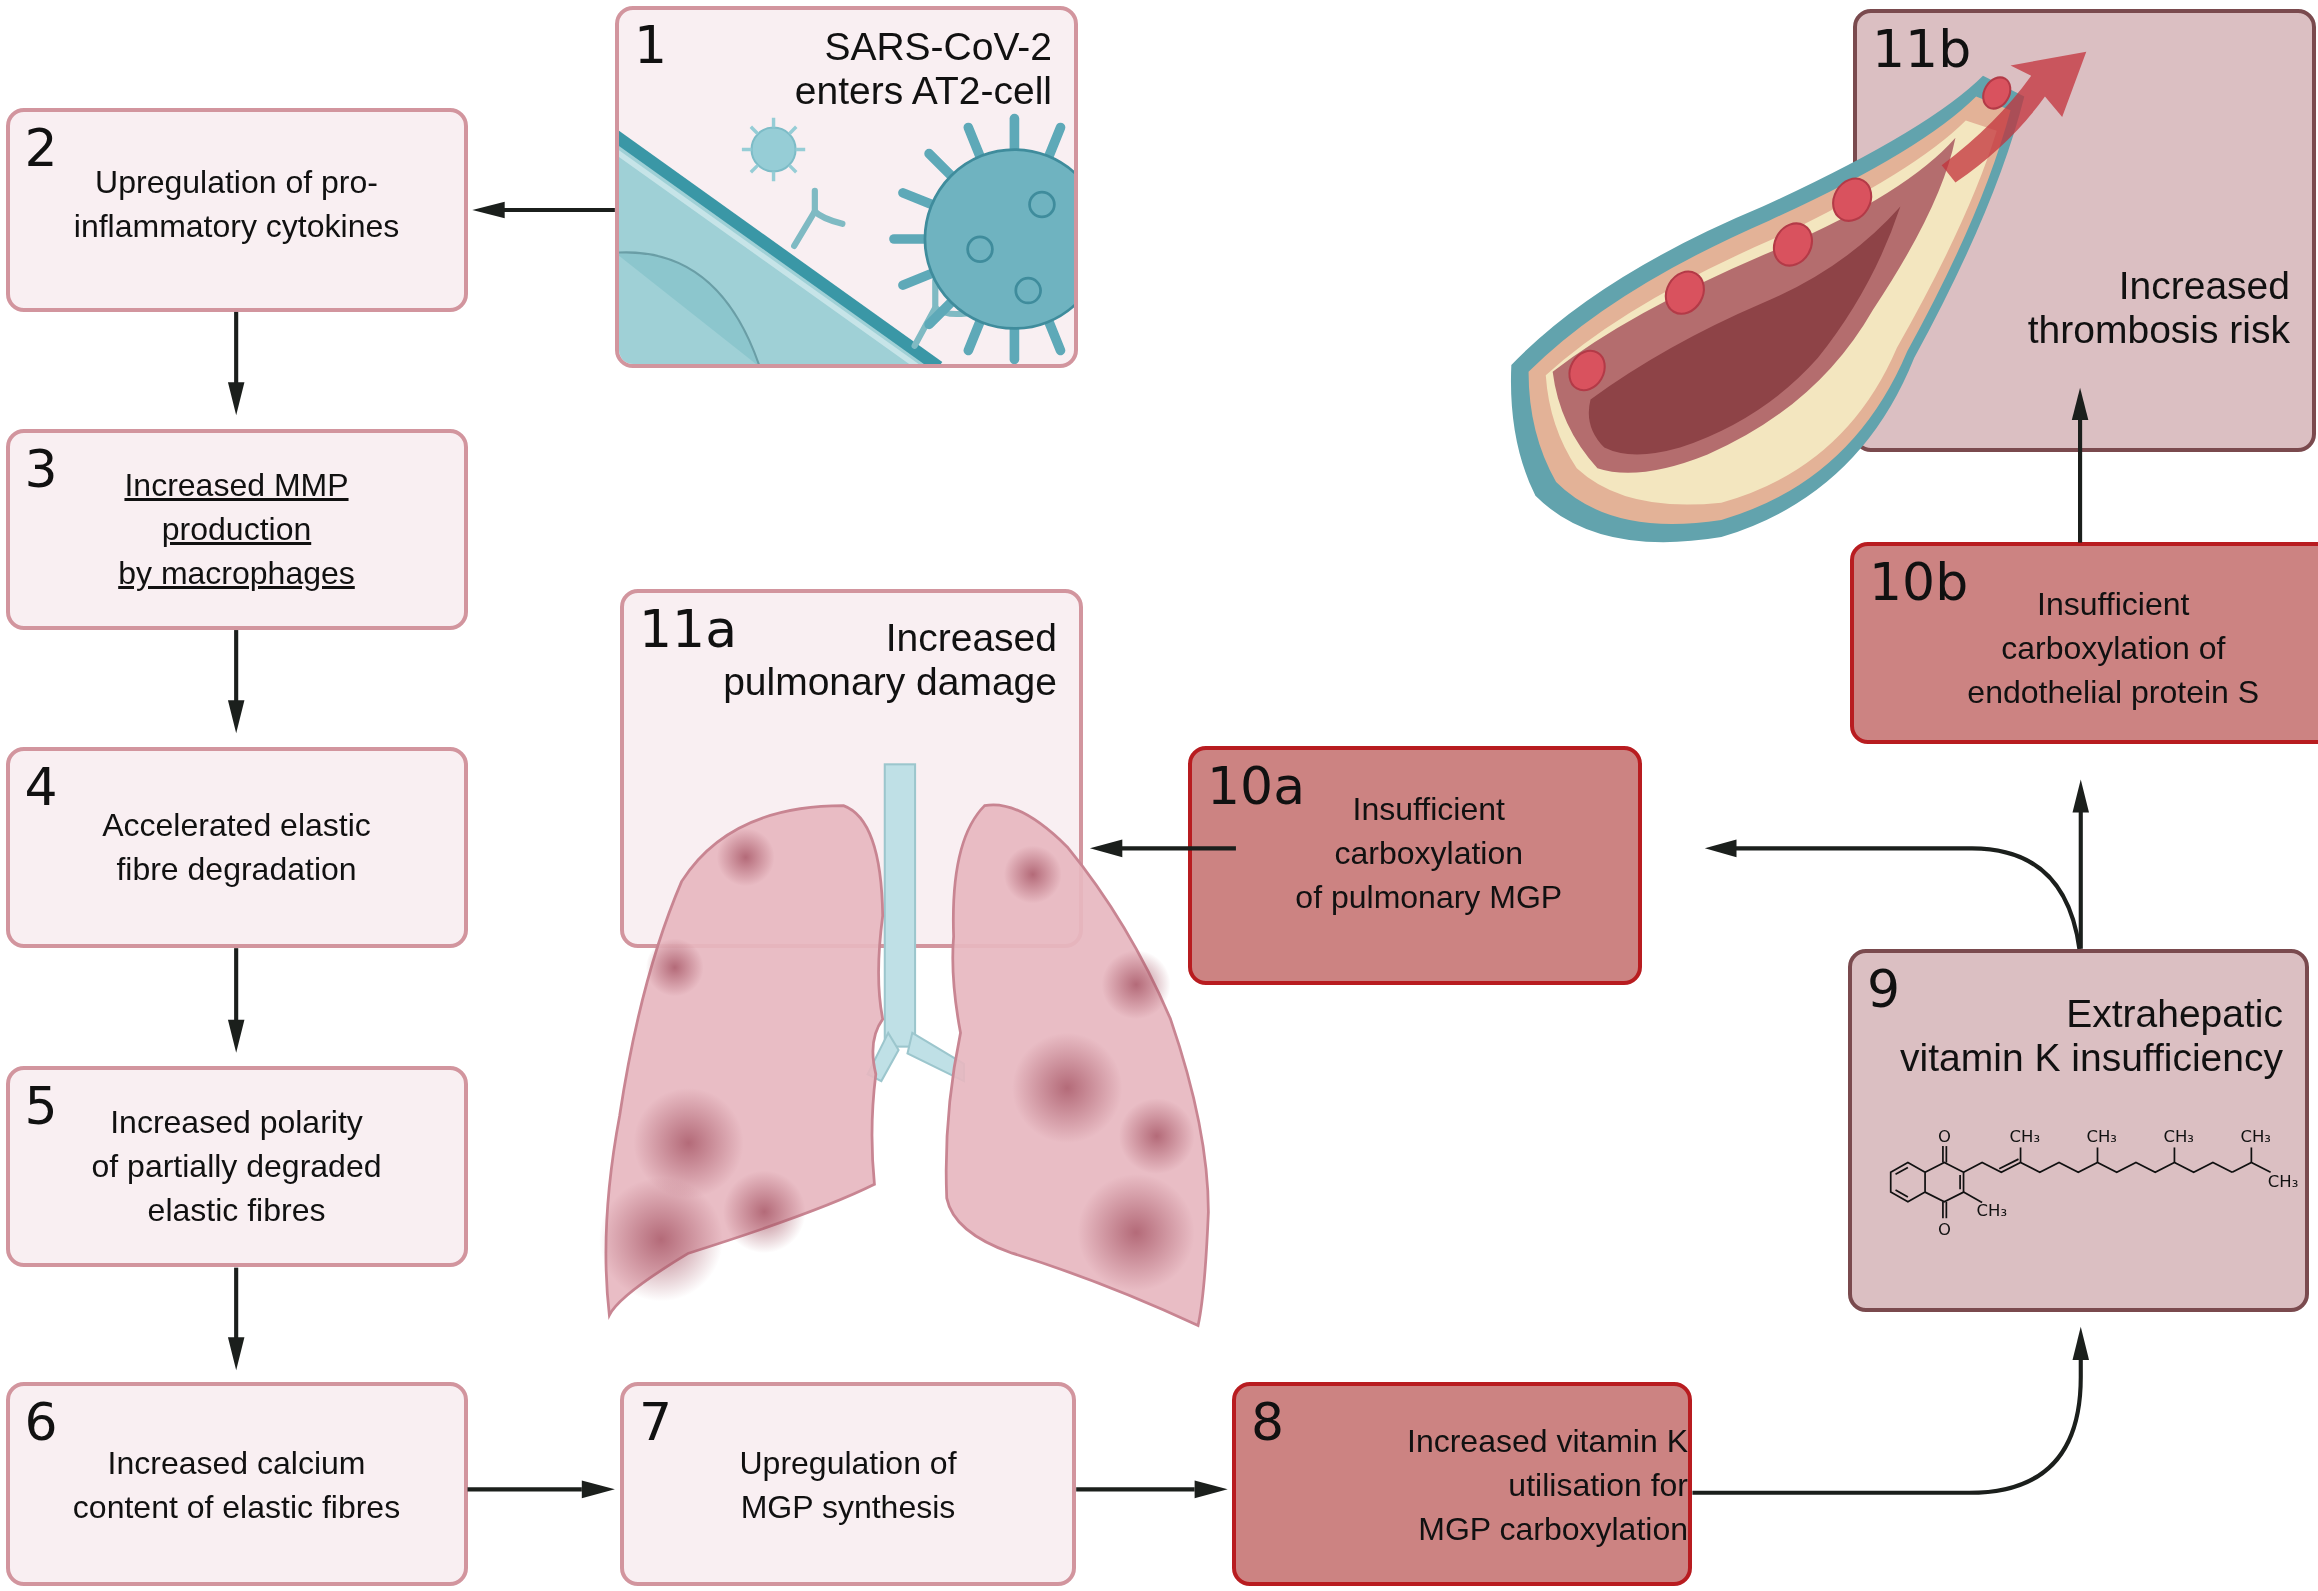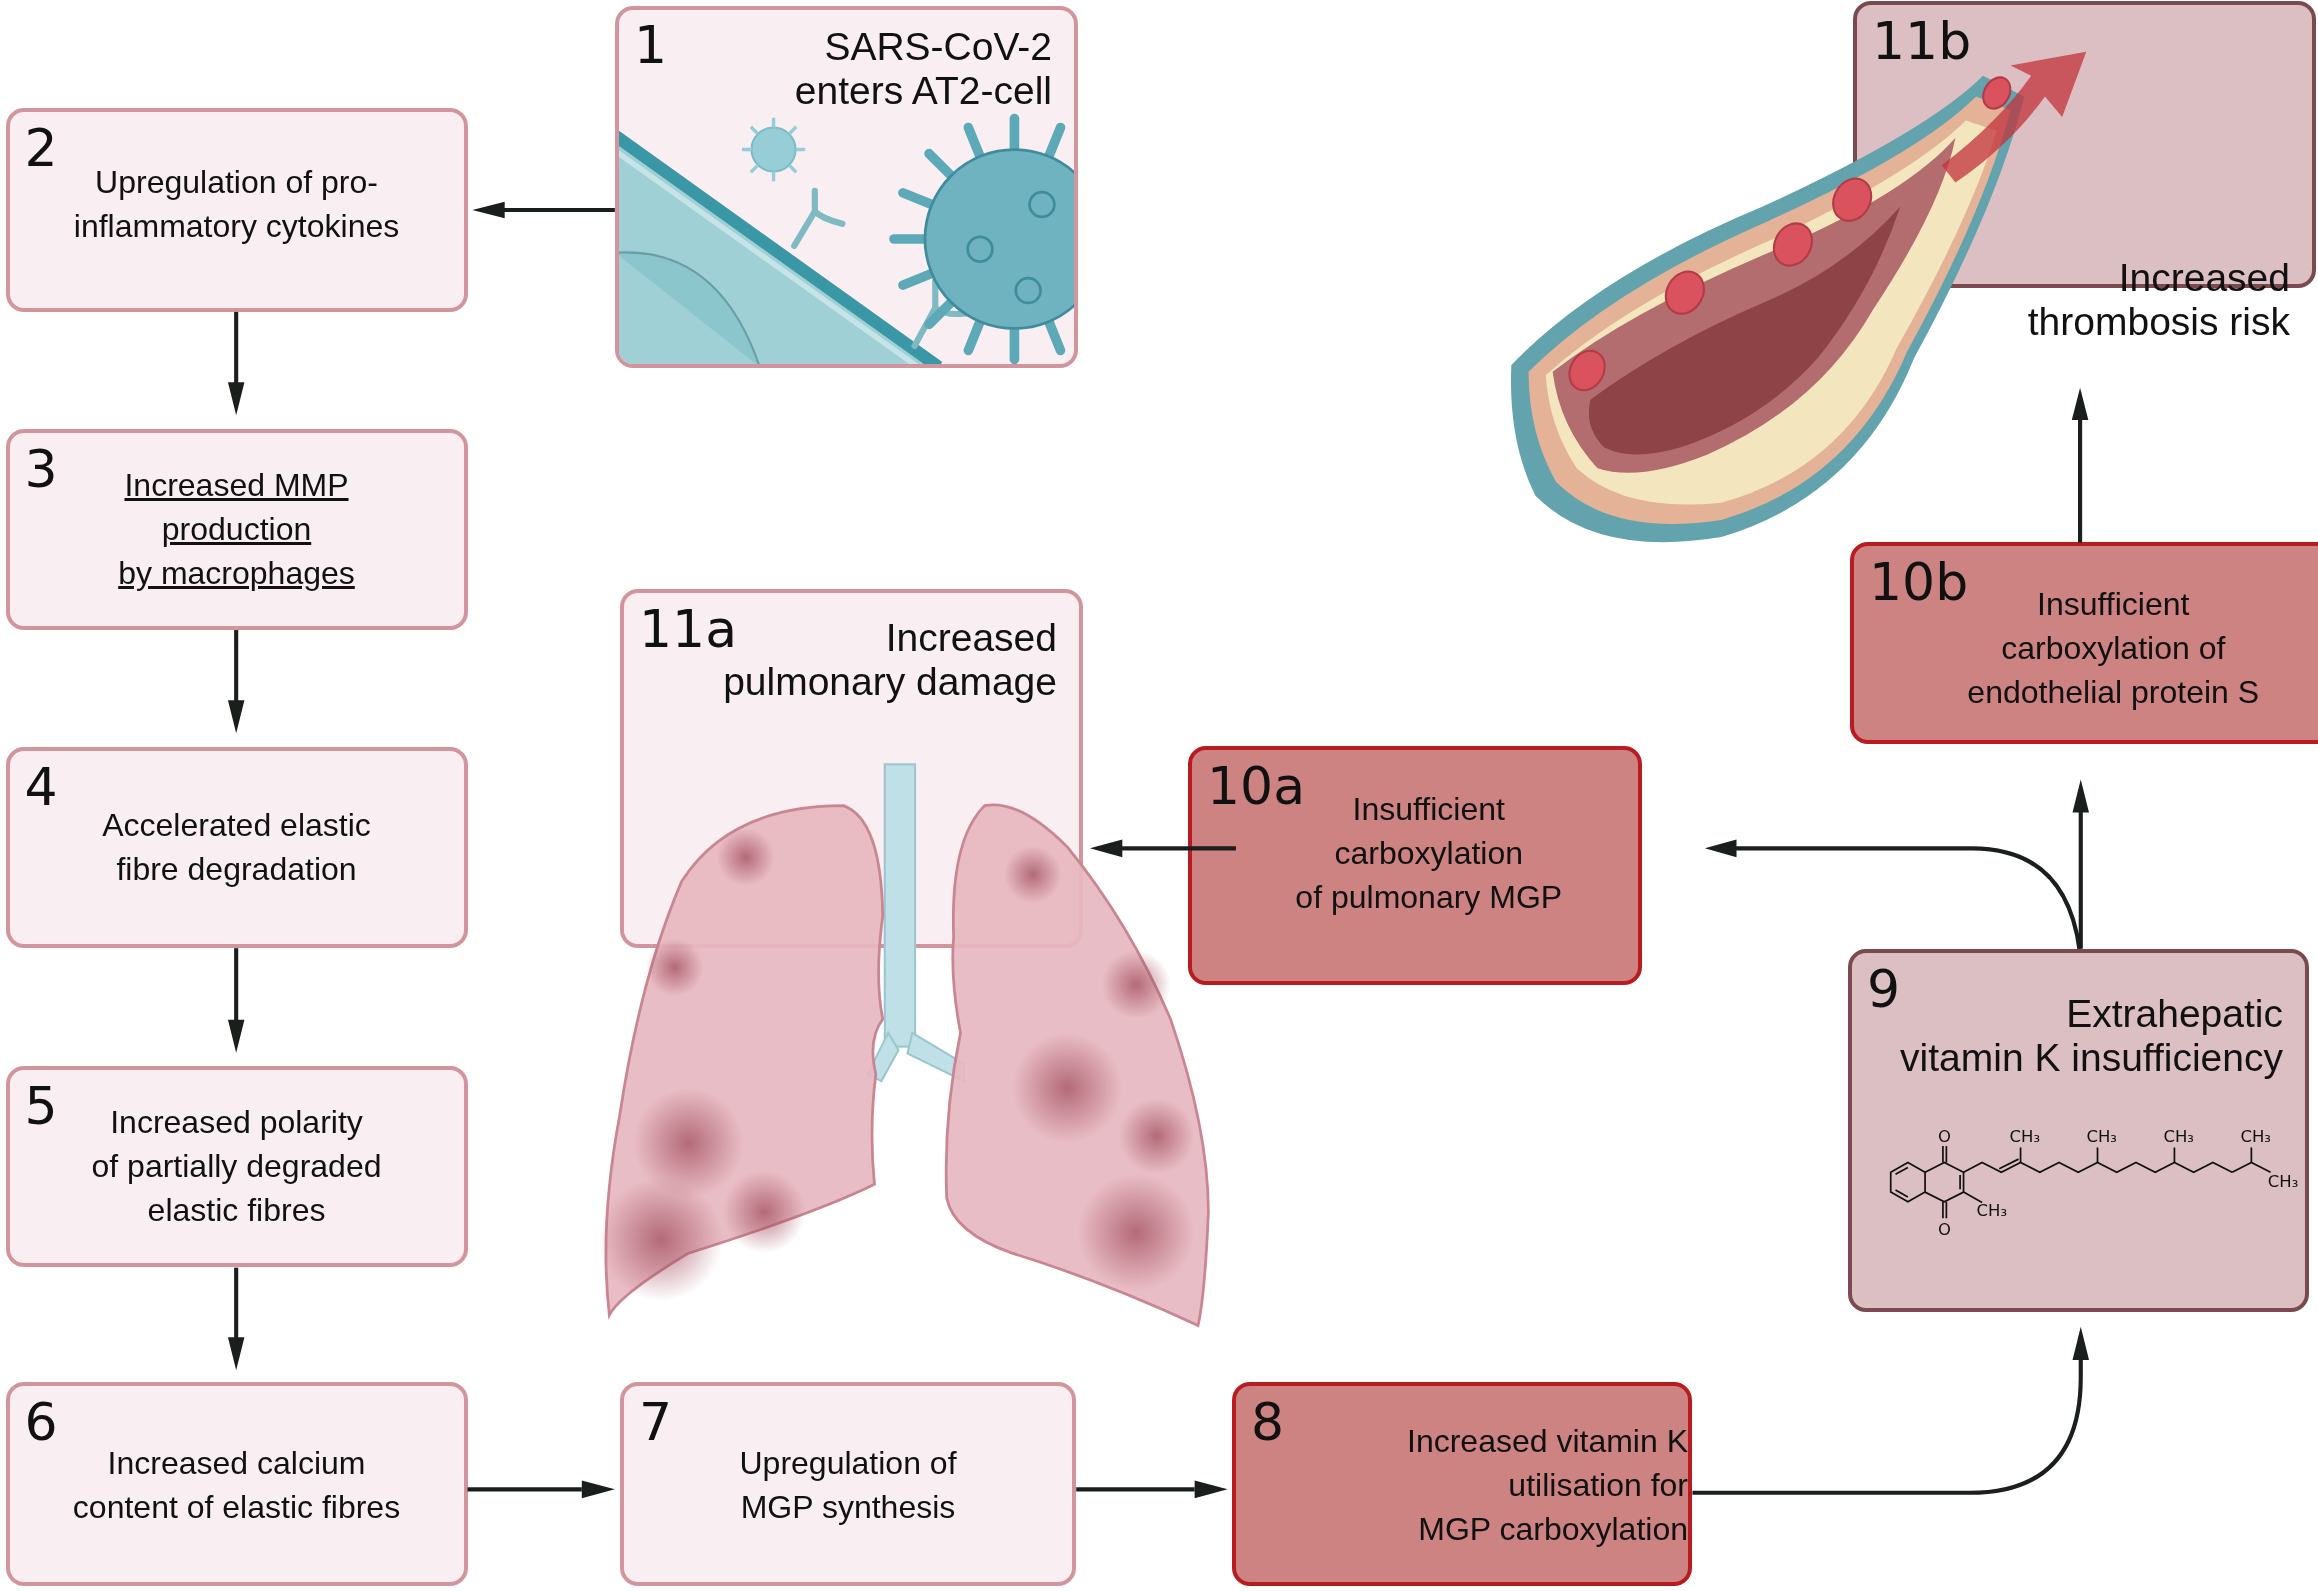--- a/index.html
+++ b/index.html
@@ -208,21 +208,21 @@
       <circle cx="960" cy="1800" r="90" fill="url(#spot)"></circle>
       <circle cx="1110" cy="1760" r="60" fill="url(#spot)"></circle>
       <circle cx="1500" cy="1270" r="42" fill="url(#spot)"></circle>
       <circle cx="1650" cy="1430" r="50" fill="url(#spot)"></circle>
       <circle cx="1680" cy="1650" r="55" fill="url(#spot)"></circle>
       <circle cx="1650" cy="1790" r="85" fill="url(#spot)"></circle>
       <circle cx="1550" cy="1580" r="80" fill="url(#spot)"></circle>
     </g>
   </svg>
 
-  <div class="box mauve" style="left:1853px; top:1px; width:463px; height:287px;">
+  <div class="box mauve" style="left:1853px; top:9px; width:463px; height:443px;">
     <div class="num">11b</div>
     <div class="txt-r" style="top:251px;">Increased
 thrombosis risk</div>
   </div>
   <svg class="layer" width="2319" height="1592" style="pointer-events:none;" viewBox="0 0 3368 2312">
 
     <path d="M2195,530 Q2320,400 2560,300 Q2800,190 2880,110 L2940,140 Q2900,300 2780,520 Q2700,720 2500,780 Q2320,810 2230,720 Q2190,640 2195,530 Z" fill="#62a3ad"></path>
     <path d="M2220,540 Q2340,420 2570,320 Q2790,220 2870,140 L2920,160 Q2880,310 2770,510 Q2690,700 2500,755 Q2340,780 2260,700 Q2220,630 2220,540 Z" fill="#e3b297"></path>
     <path d="M2245,545 Q2360,440 2580,345 Q2780,250 2855,175 L2900,190 Q2860,320 2755,505 Q2680,680 2500,730 Q2360,745 2290,680 Q2250,620 2245,545 Z" fill="#f3e6bf"></path>
 

